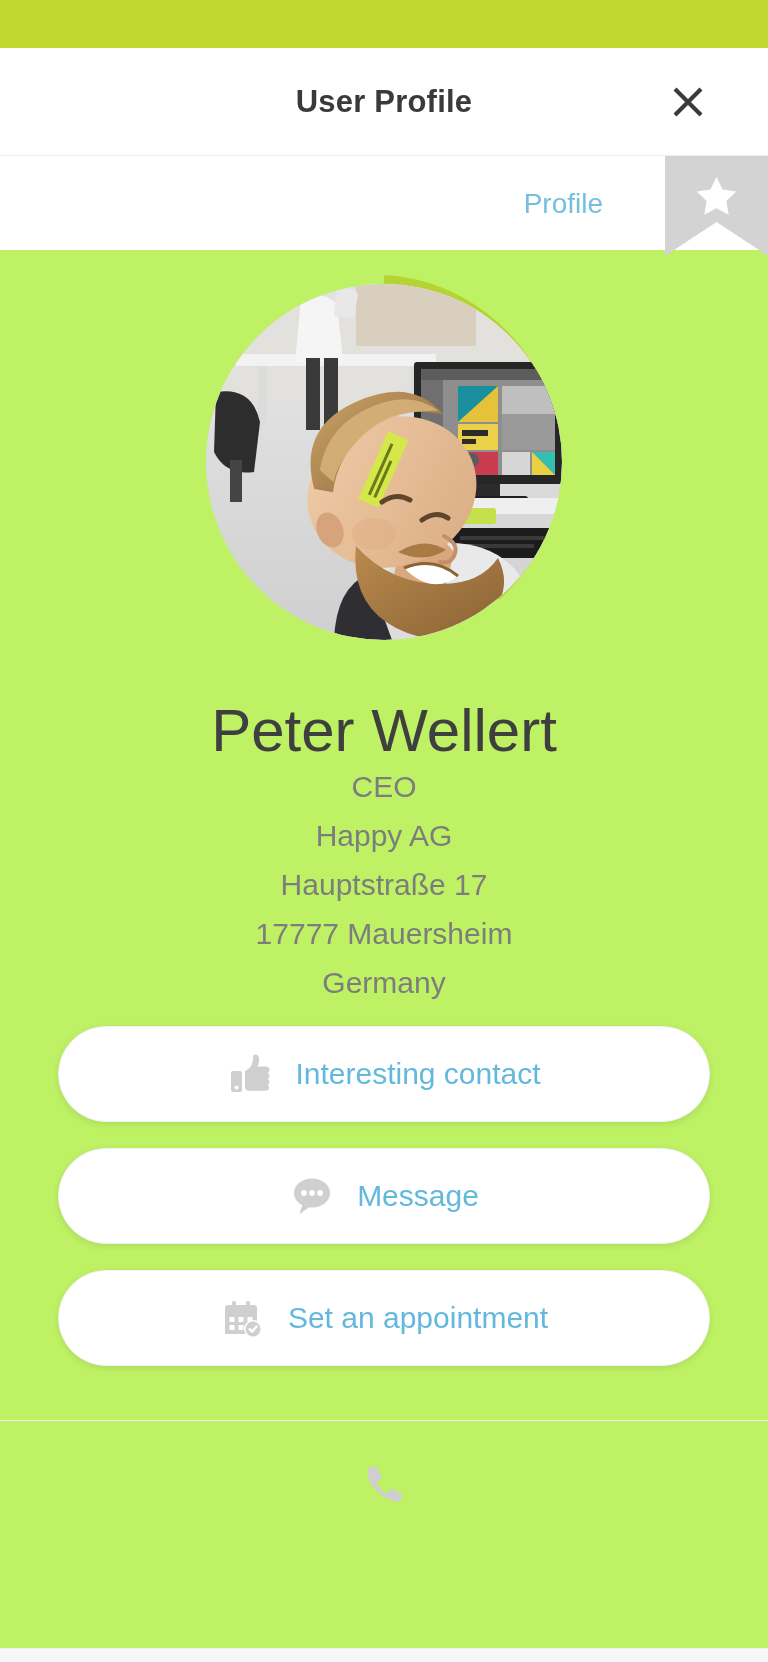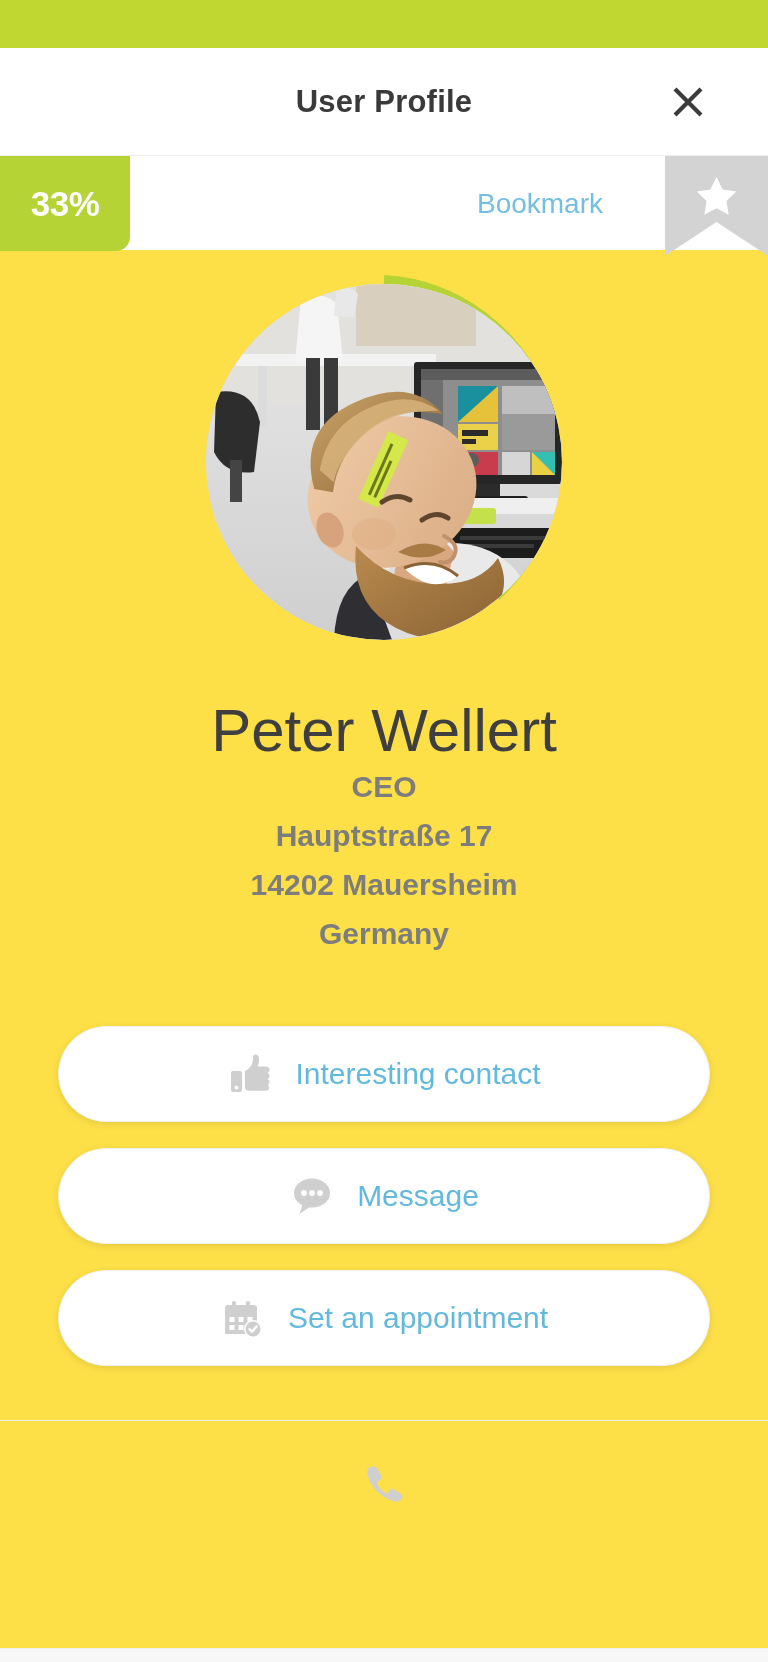--- a/index.html
+++ b/index.html
@@ -5,21 +5,21 @@
   * { margin:0; padding:0; box-sizing:border-box; }
   html, body {
     width:768px; height:1662px;
     background:#ffffff;
     font-family:"Liberation Sans", sans-serif;
     overflow:hidden;
   }
   #app {
     position:relative;
     width:768px; height:1662px;
-    background:#fde047;
+    background:#bef264;
   }
 
   
   .brandbar {
     position:absolute; left:0; top:0;
     width:768px; height:48px;
     background:#bfd730;
   }
 
   
@@ -114,21 +114,20 @@
   .person-name {
     font-size:60px;
     color:#3f3f3f;
     line-height:62px;
     font-weight:normal;
   }
   .person-line {
     font-size:30px;
     color:#7d7d7d;
     line-height:49px;
-    font-weight:bold;
   }
 
   
   .actions {
     position:absolute; left:0; top:1026px;
     width:768px;
   }
   .action-btn {
     position:relative;
     margin:0 auto 26px auto;
@@ -186,24 +185,21 @@
     <button class="close-btn">
       <span>
         <svg width="34" height="34" viewBox="0 0 34 34">
           <path d="M4 4 L30 30 M30 4 L4 30" stroke="#3b3b3b" stroke-width="4.2" stroke-linecap="butt" fill="none"></path>
         </svg>
       </span>
     </button>
   </div>
 
   <div class="match-row">
-    <div class="match-pct">
-      <span>33%</span>
-    </div>
-    <div class="bookmark-link">Bookmark</div>
+    <div class="bookmark-link">Profile</div>
     <div class="bookmark-ribbon">
       <svg width="103" height="100" viewBox="0 0 103 100">
         <path d="M0 0 H103 V100 L51.5 66 L0 100 Z" fill="#d3d3d3"></path>
         <g>
           <path d="M51.5 21 L57.6 33.4 L71.3 35.4 L61.4 45 L63.7 58.7 L51.5 52.2 L39.3 58.7 L41.6 45 L31.7 35.4 L45.4 33.4 Z" fill="#ffffff"></path>
         </g>
       </svg>
     </div>
   </div>
 
@@ -320,22 +316,23 @@
 
           <ellipse cx="168" cy="250" rx="22" ry="16" fill="#e0ae84" opacity="0.5"></ellipse>
         </g>
       </svg>
     </div>
   </div>
 
   <div class="identity">
     <div class="person-name">Peter Wellert</div>
     <div class="person-line">CEO</div>
+    <div class="person-line">Happy AG</div>
     <div class="person-line">Hauptstraße 17</div>
-    <div class="person-line">14202 Mauersheim</div>
+    <div class="person-line">17777 Mauersheim</div>
     <div class="person-line">Germany</div>
   </div>
 
   <div class="actions">
 
     <div class="action-btn">
       <span class="action-icon">
         <svg width="44" height="44" viewBox="0 0 44 44">
           <rect x="3" y="19" width="11" height="21" rx="2" fill="#cfcfcf"></rect>
           <circle cx="8.5" cy="35.5" r="2" fill="#ffffff"></circle>

